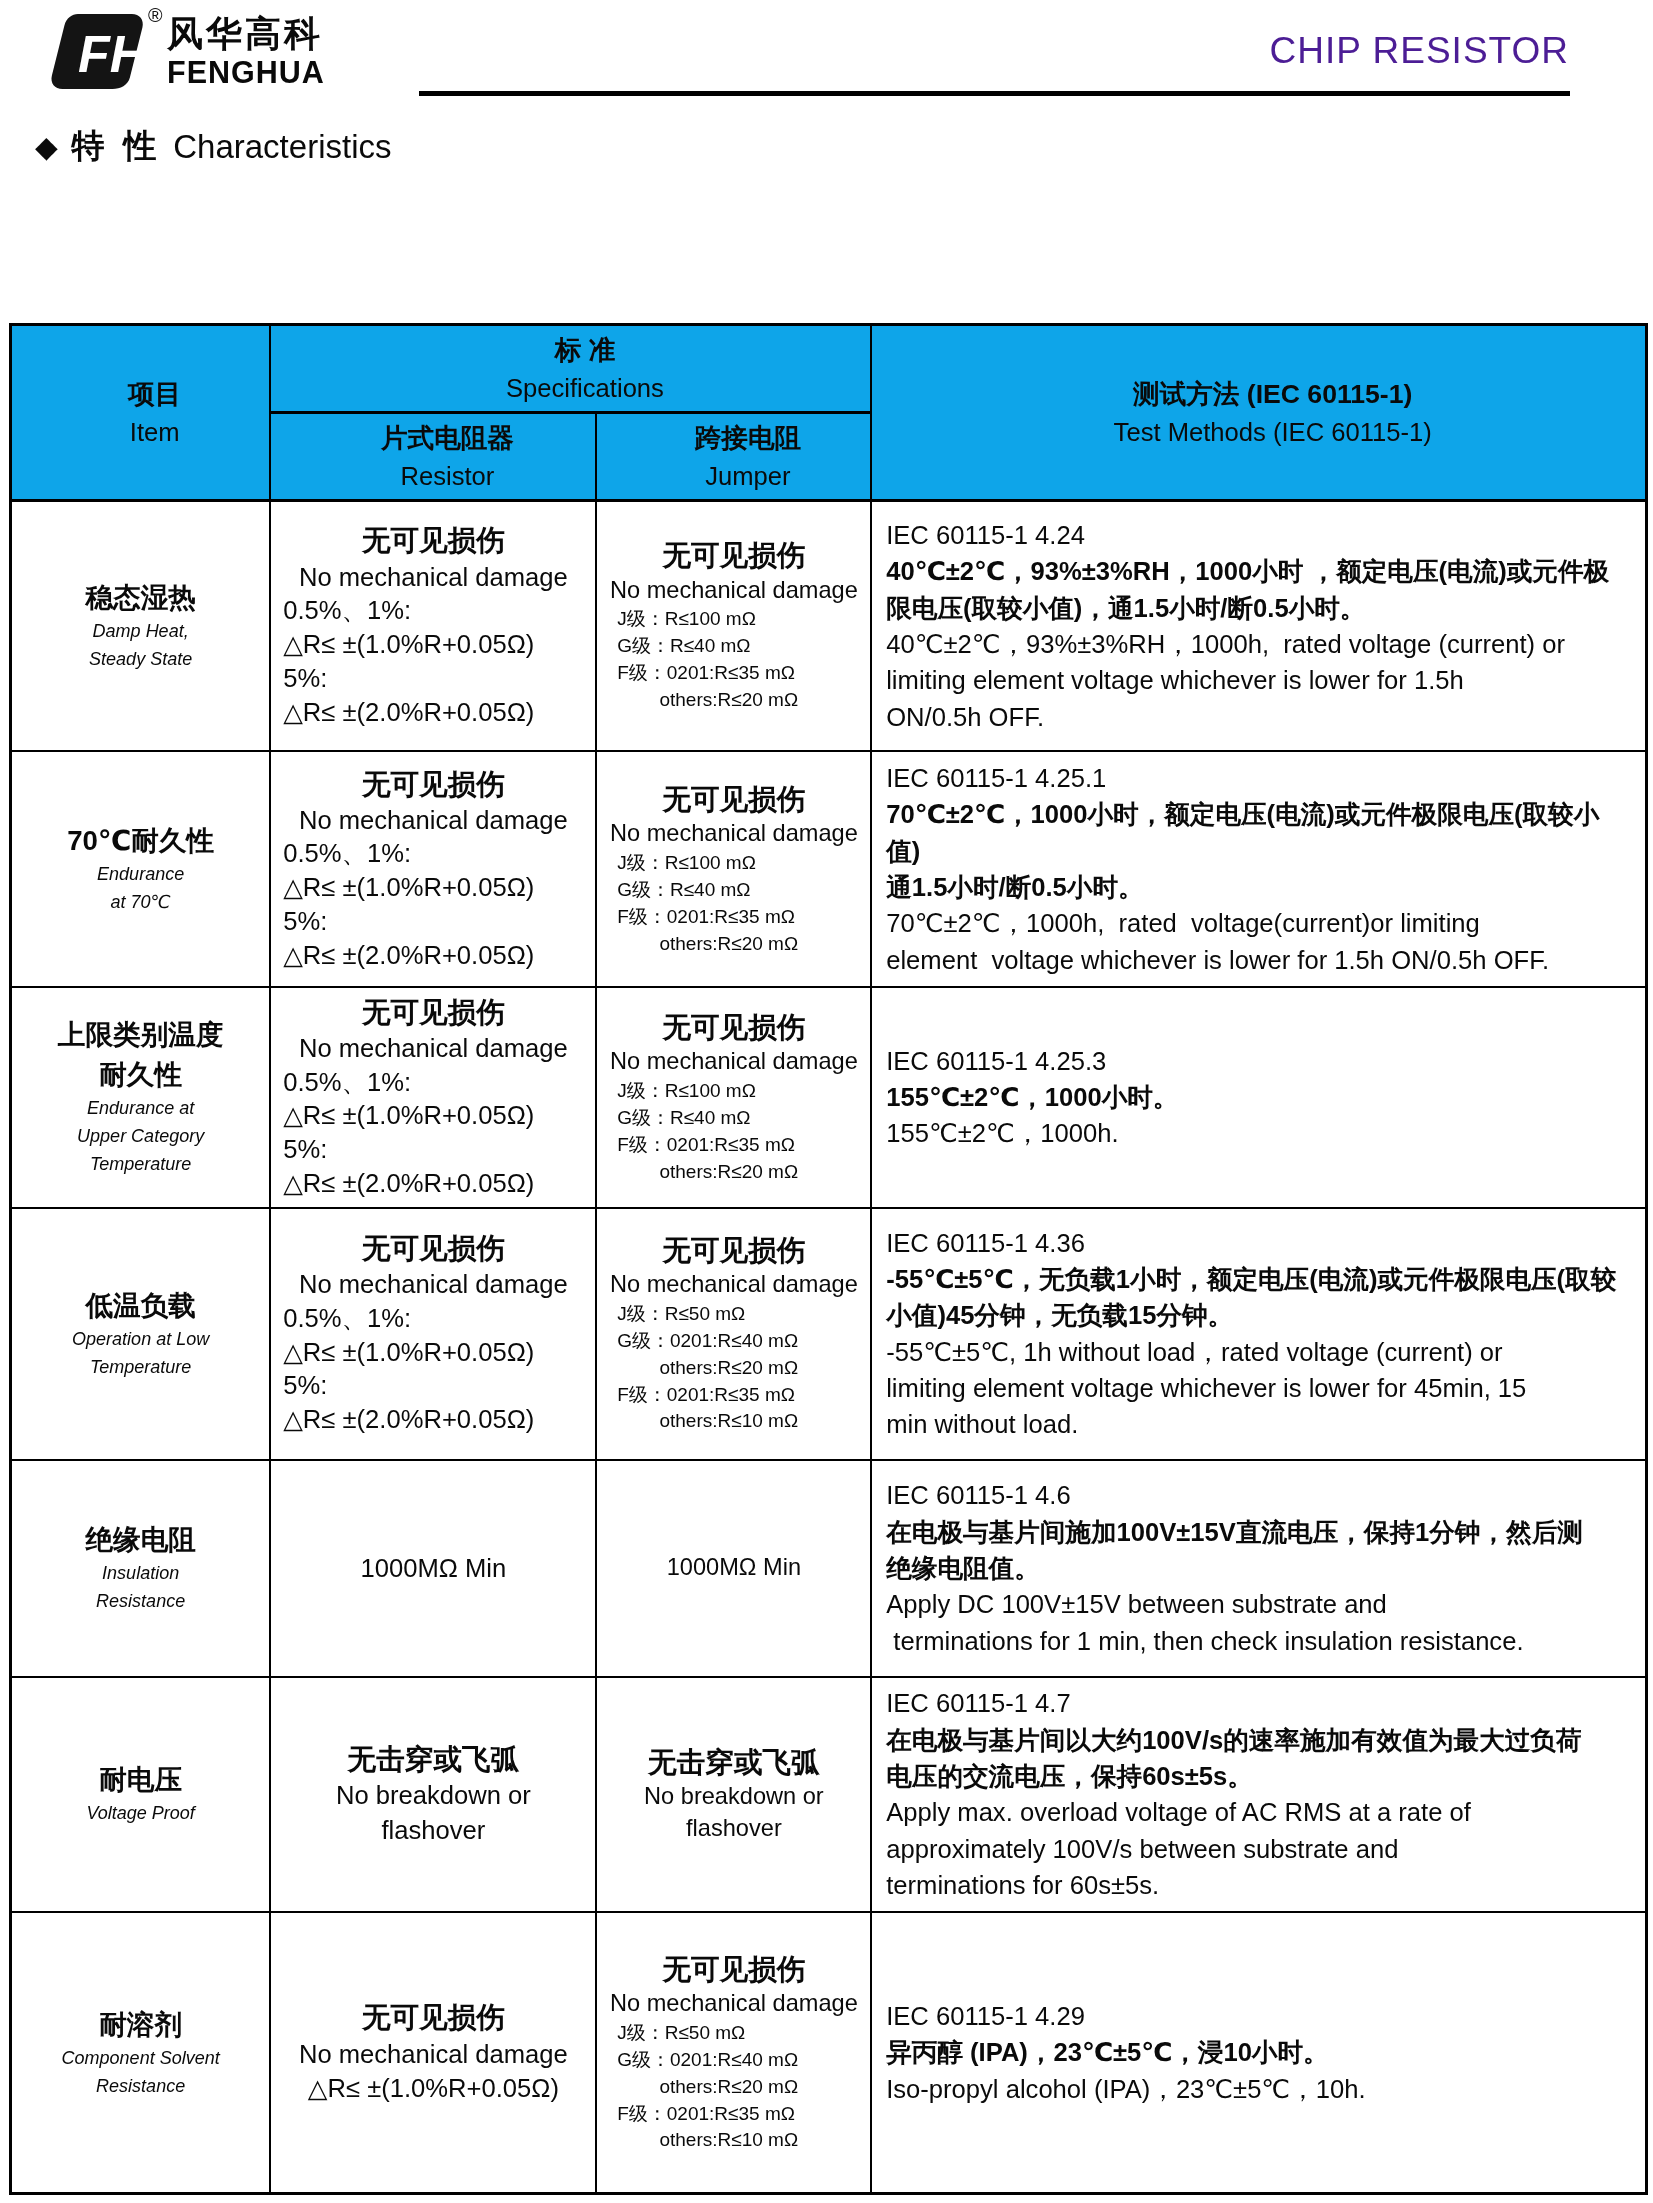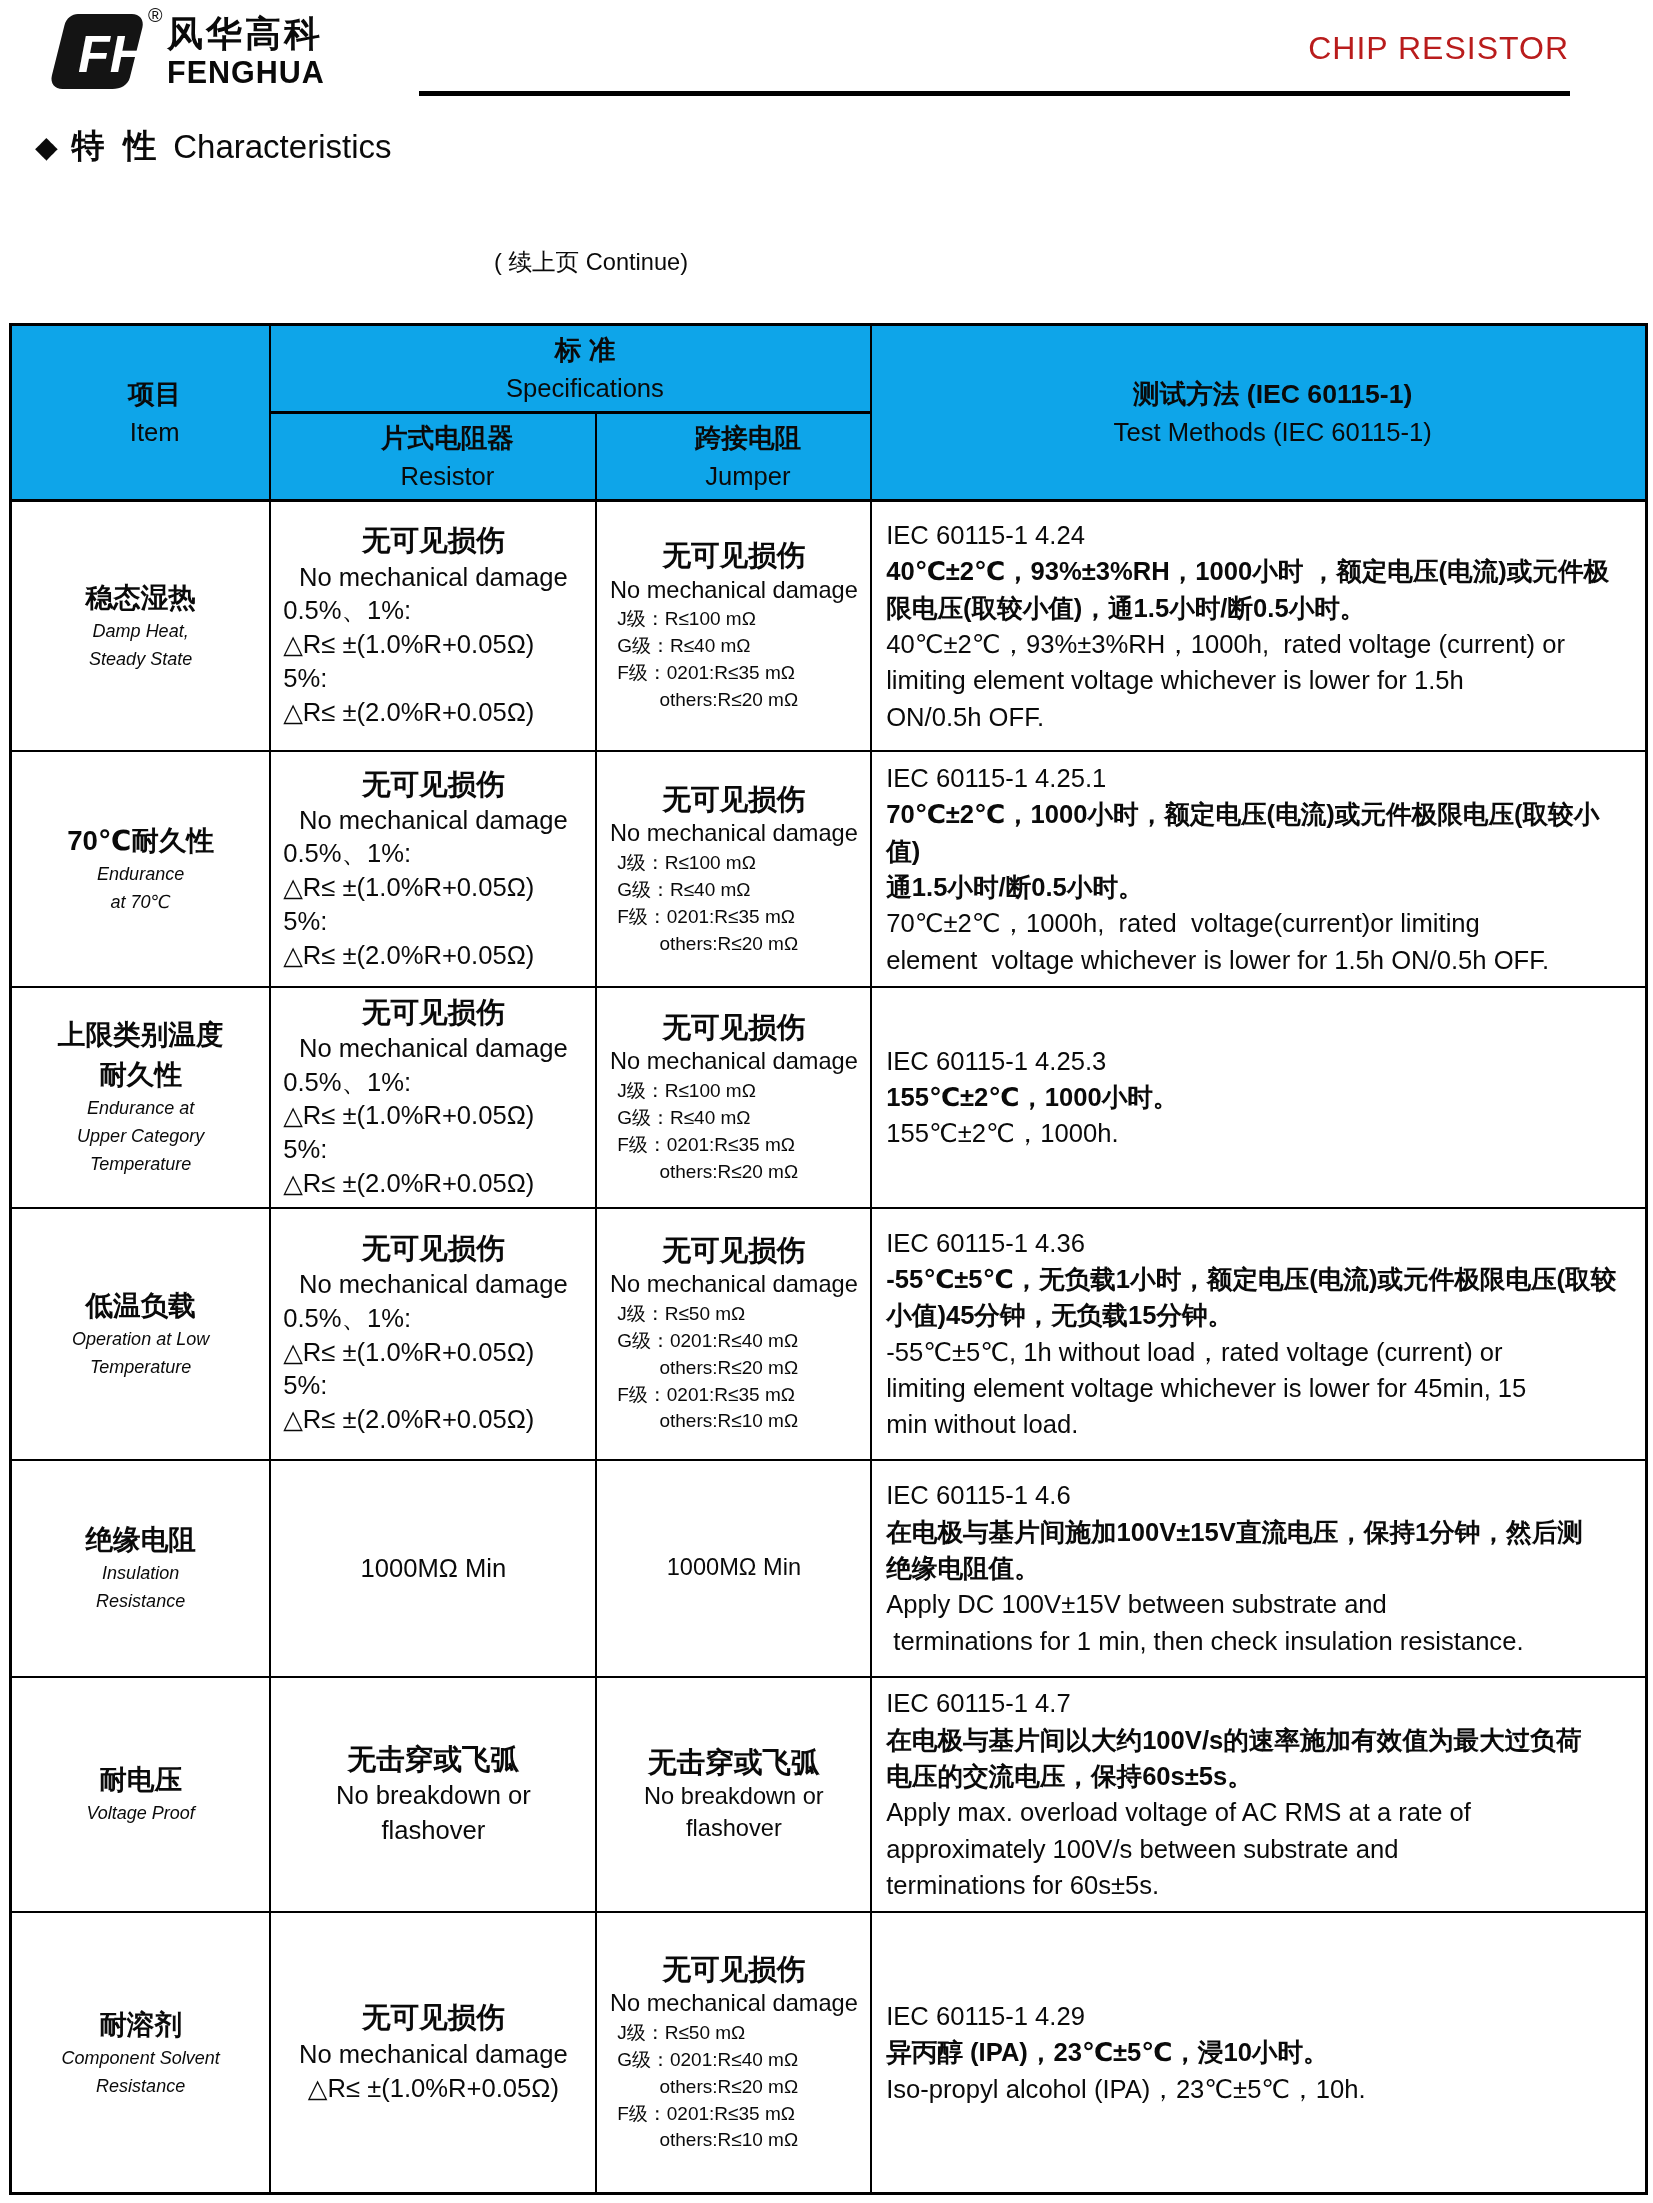--- a/index.html
+++ b/index.html
@@ -7,21 +7,21 @@
     position:relative; width:1654px; height:2204px; background:#fff;
     font-family:"Liberation Sans","DejaVu Sans",sans-serif; color:#0a0a0a;
     overflow:hidden;
   }
 
   
   .logo-mark { position:absolute; left:49px; top:9.9px; }
   .reg-mark  { position:absolute; left:148px; top:3.9px; font-size:19.7px; color:#111; }
   .brand-cn  { position:absolute; left:167px; top:9.9px; font-size:36px; font-weight:700; letter-spacing:3px; }
   .brand-en  { position:absolute; left:167px; top:55px; font-size:30.5px; font-weight:700; letter-spacing:1px; }
-  .chip-title{ position:absolute; top:29.6px; right:85px; font-size:32px; letter-spacing:1px; color:#b91c1c; }
+  .chip-title{ position:absolute; top:29.6px; right:85px; font-size:37px; letter-spacing:1px; color:#4c1d95; }
   .header-rule{ position:absolute; top:91px; left:419px; width:1151px; height:4.9px; background:#000; }
 
   
   .section-title { position:absolute; top:124px; left:35px; display:flex; align-items:center; gap:13.8px; }
   .diamond  { font-size:29.6px; line-height:1; }
   .sec-cn   { font-size:33px; font-weight:700; letter-spacing:4.9px; }
   .sec-en   { font-size:33px; font-weight:400; margin-left:-2px; }
 
   .continue-note { position:absolute; top:246px; left:0; width:1182px; text-align:center; font-size:23.6px; }
 
@@ -84,21 +84,20 @@
   <div class="brand-en">FENGHUA</div>
   <div class="chip-title">CHIP RESISTOR</div>
   <div class="header-rule"></div>
 
   <div class="section-title">
     <span class="diamond">◆</span>
     <span class="sec-cn">特 性</span>
     <span class="sec-en">Characteristics</span>
   </div>
 
-  <div class="continue-note">( 续上页 Continue)</div>
 
   <table class="spec-table">
     <colgroup>
       <col style="width:260px">
         <col style="width:326px">
         <col style="width:275px">
         <col style="width:775px">
     </colgroup>
     <thead>
       <tr class="hr1">

